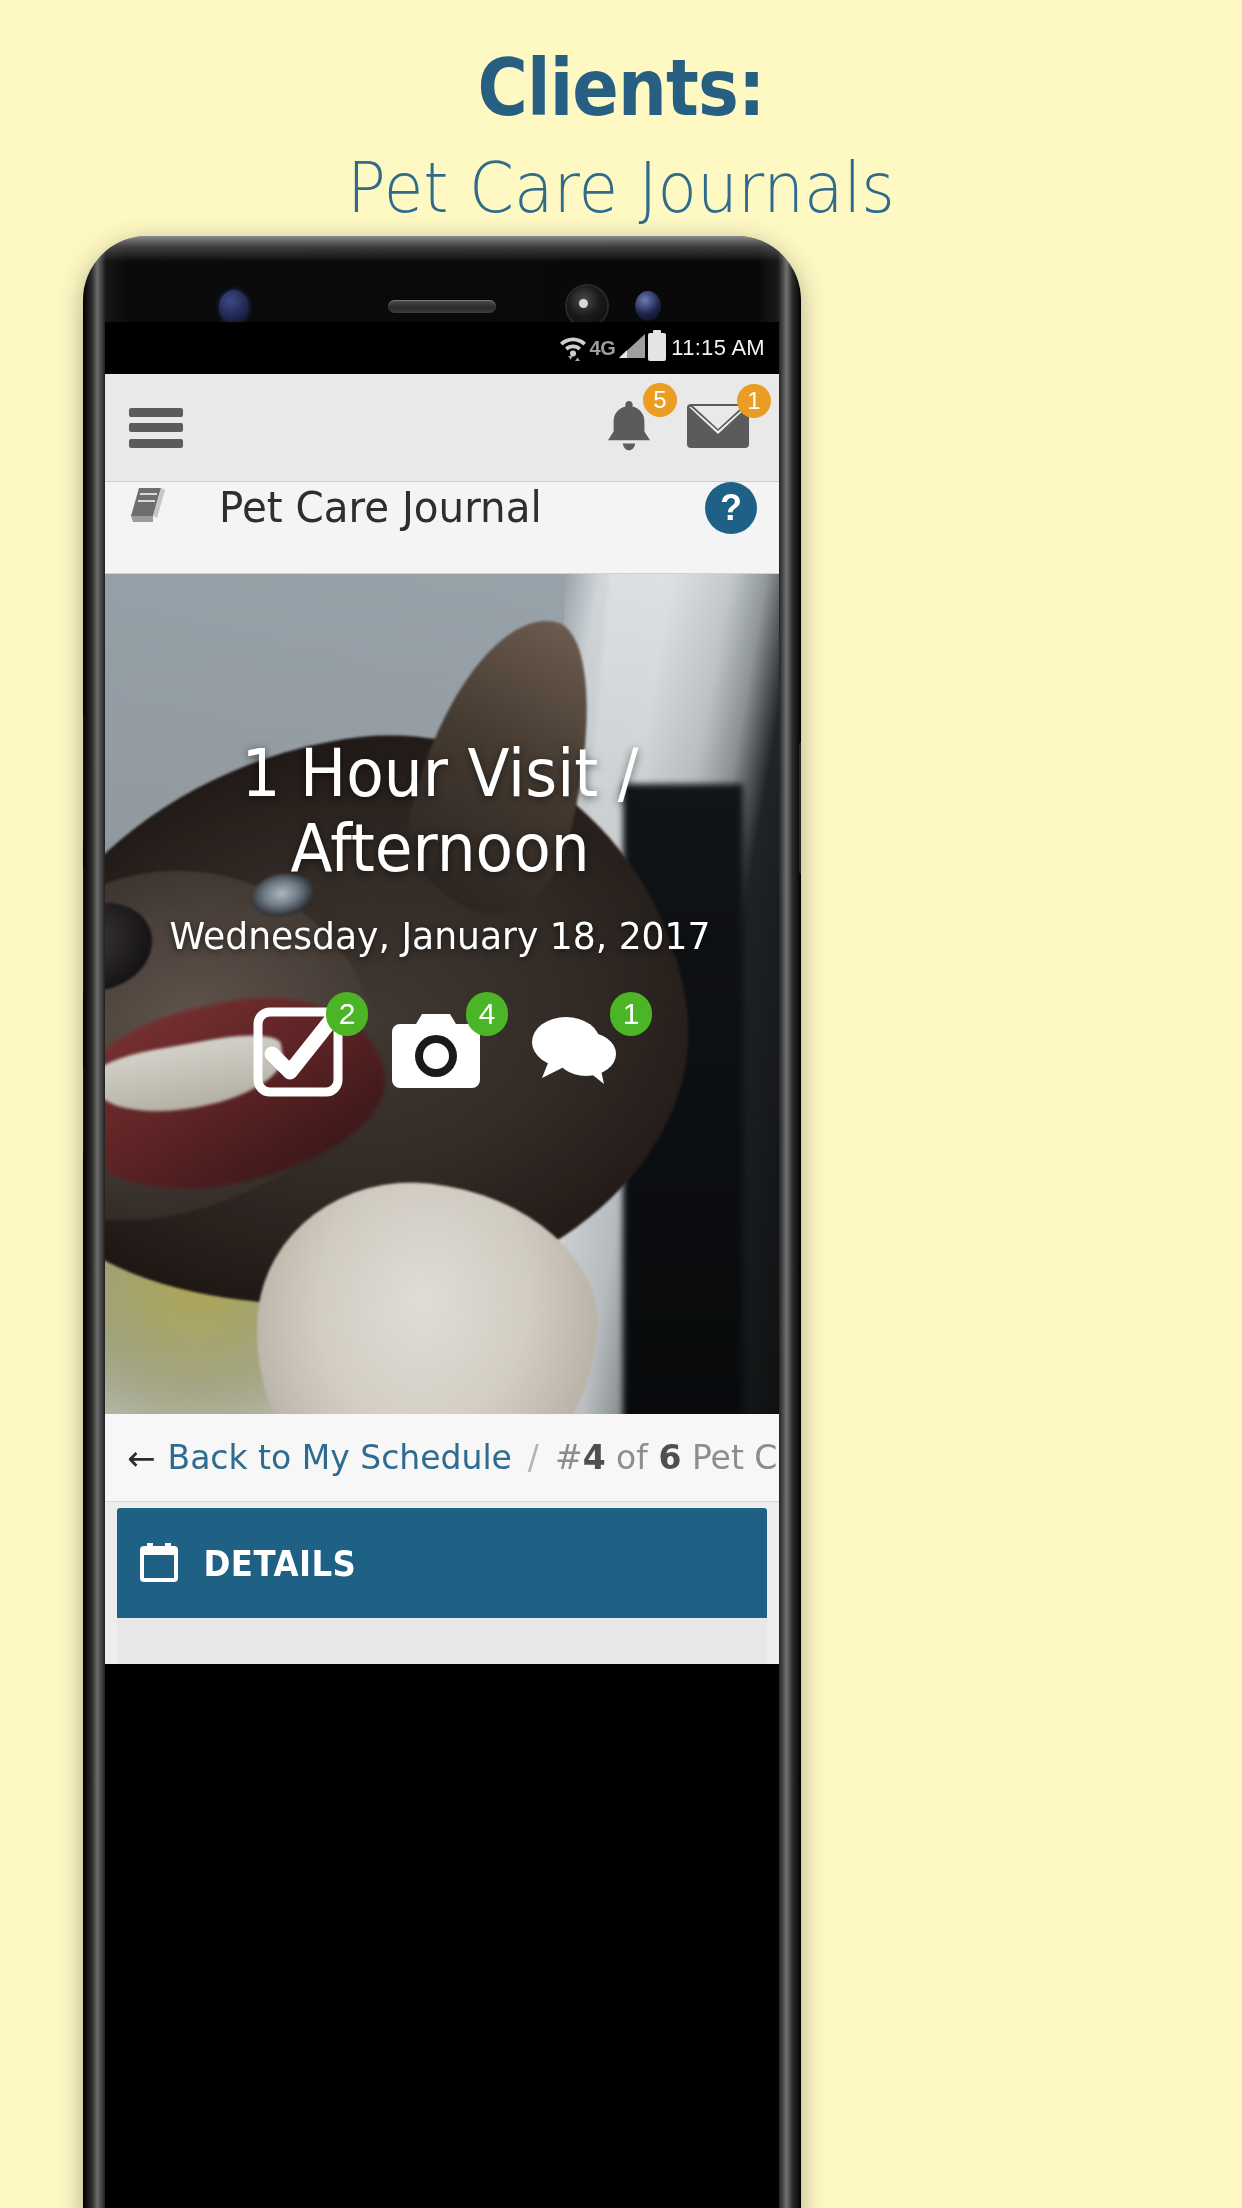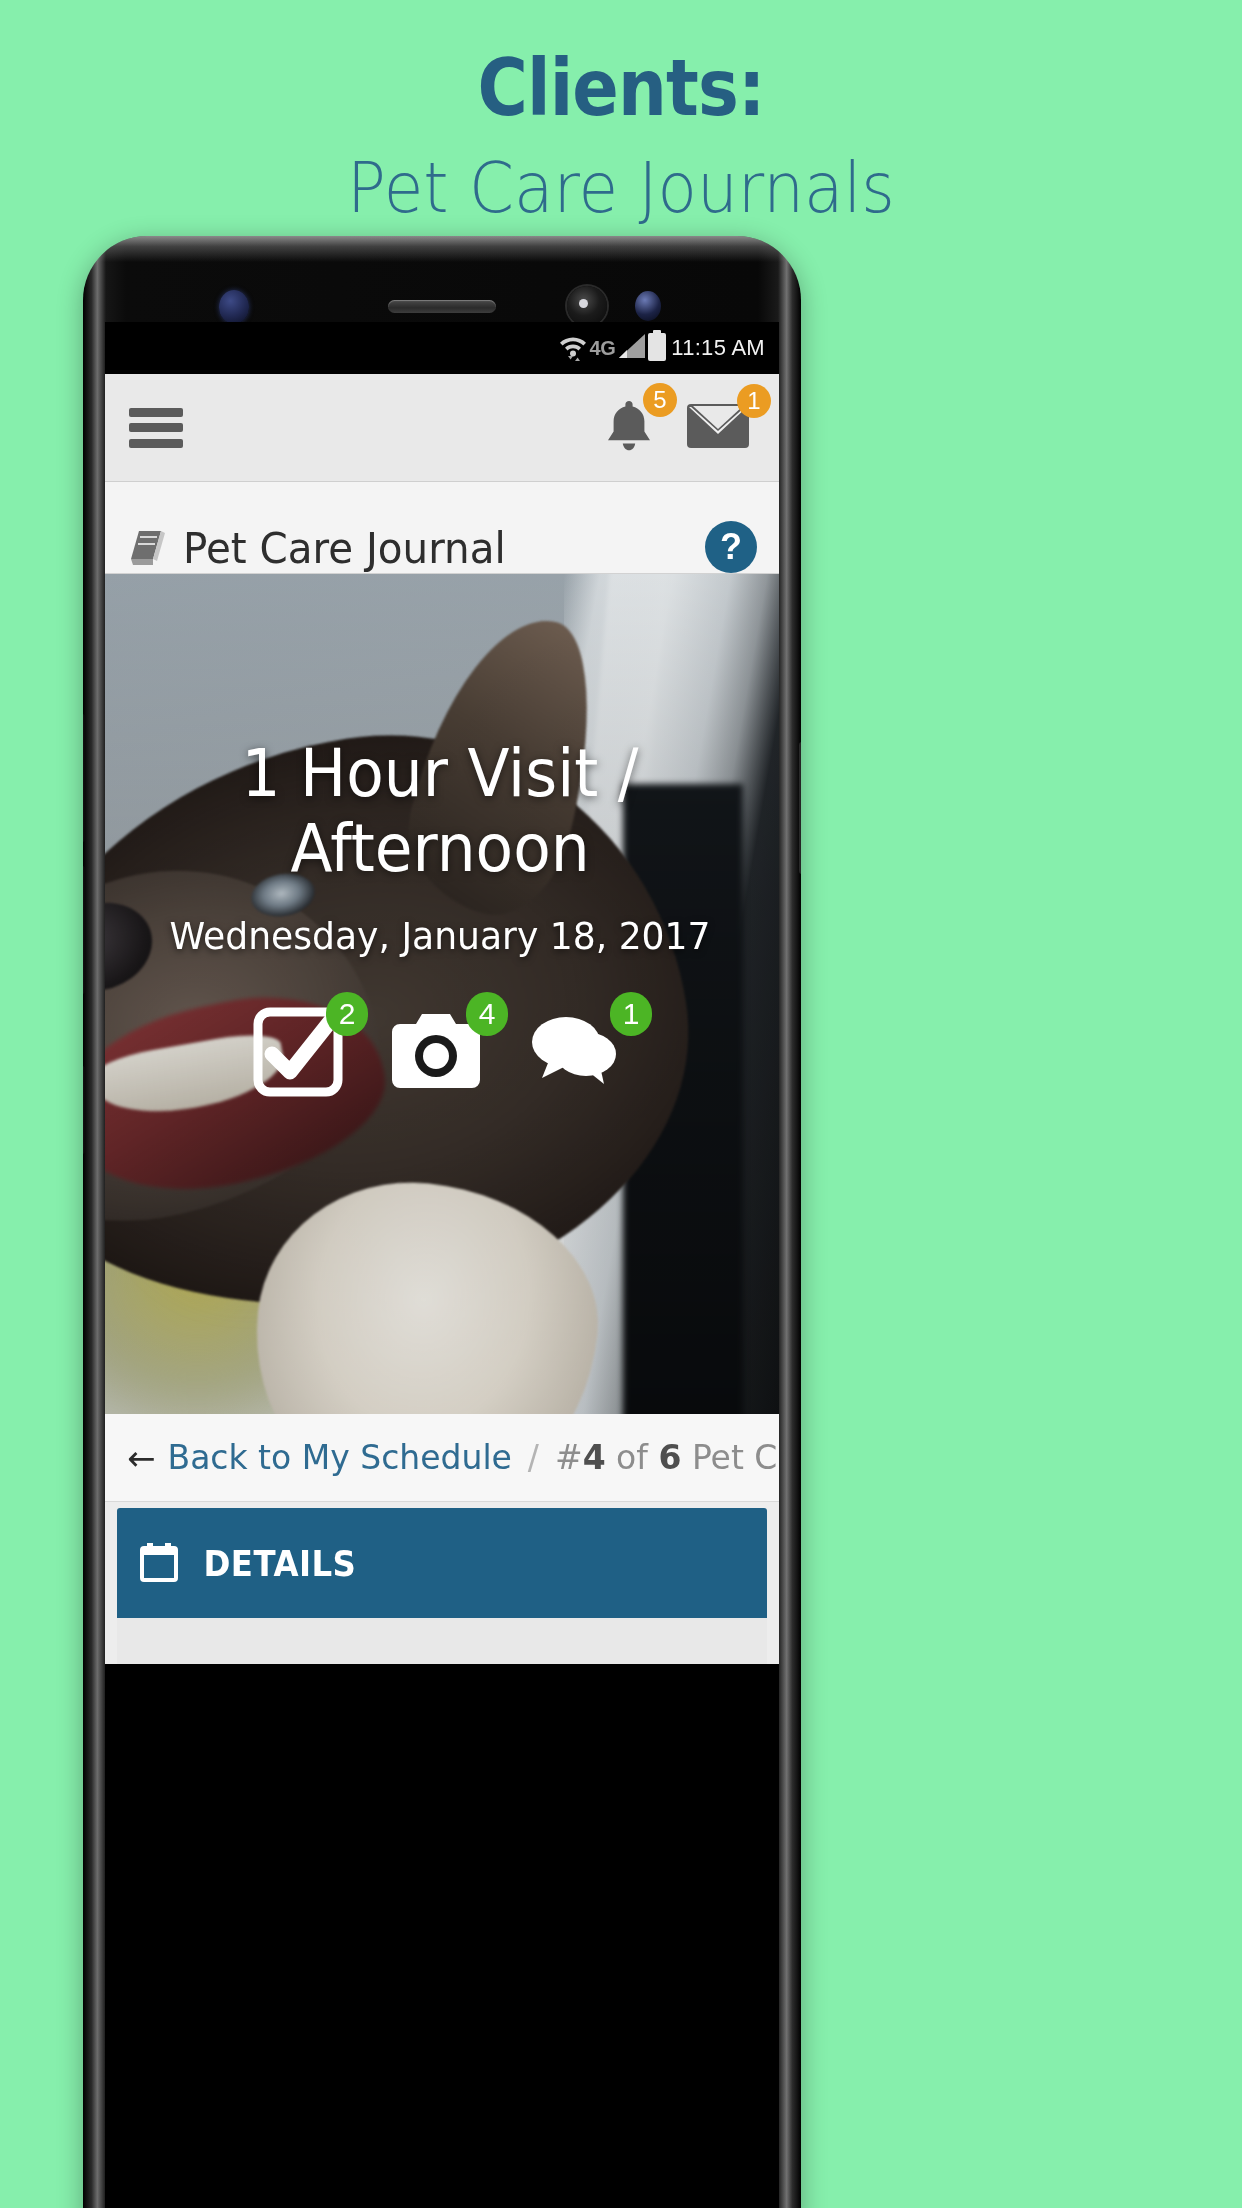--- a/index.html
+++ b/index.html
@@ -8,21 +8,21 @@
     height: 2208px;
     background: #ffffff;
     font-family: "Liberation Sans", sans-serif;
     overflow: hidden;
   }
 
   .page {
     position: relative;
     width: 1242px;
     height: 2208px;
-    background: #86efac;
+    background: #fef9c3;
   }
 
   
   .headings {
     position: absolute;
     top: 48px; left: 0; right: 0;
     text-align: center;
   }
   .headline {
     font-family: "DejaVu Sans", sans-serif;
@@ -197,22 +197,23 @@
     font-family: "Liberation Sans", sans-serif;
   }
 
   
   .sectionbar {
     position: relative;
     height: 92px;
     background: #f4f4f4;
     border-bottom: 1px solid #d2d2d2;
     display: flex;
-    align-items: flex-end;
+    align-items: flex-start;
     padding: 0 22px;
+    gap: 36px;
   }
   .section-title {
     font-family: "DejaVu Sans", sans-serif;
     font-weight: 400;
     font-size: 43px;
     color: #2e2e2e;
     margin-left: 14px;
     transform: scaleX(0.94);
     transform-origin: left center;
   }

